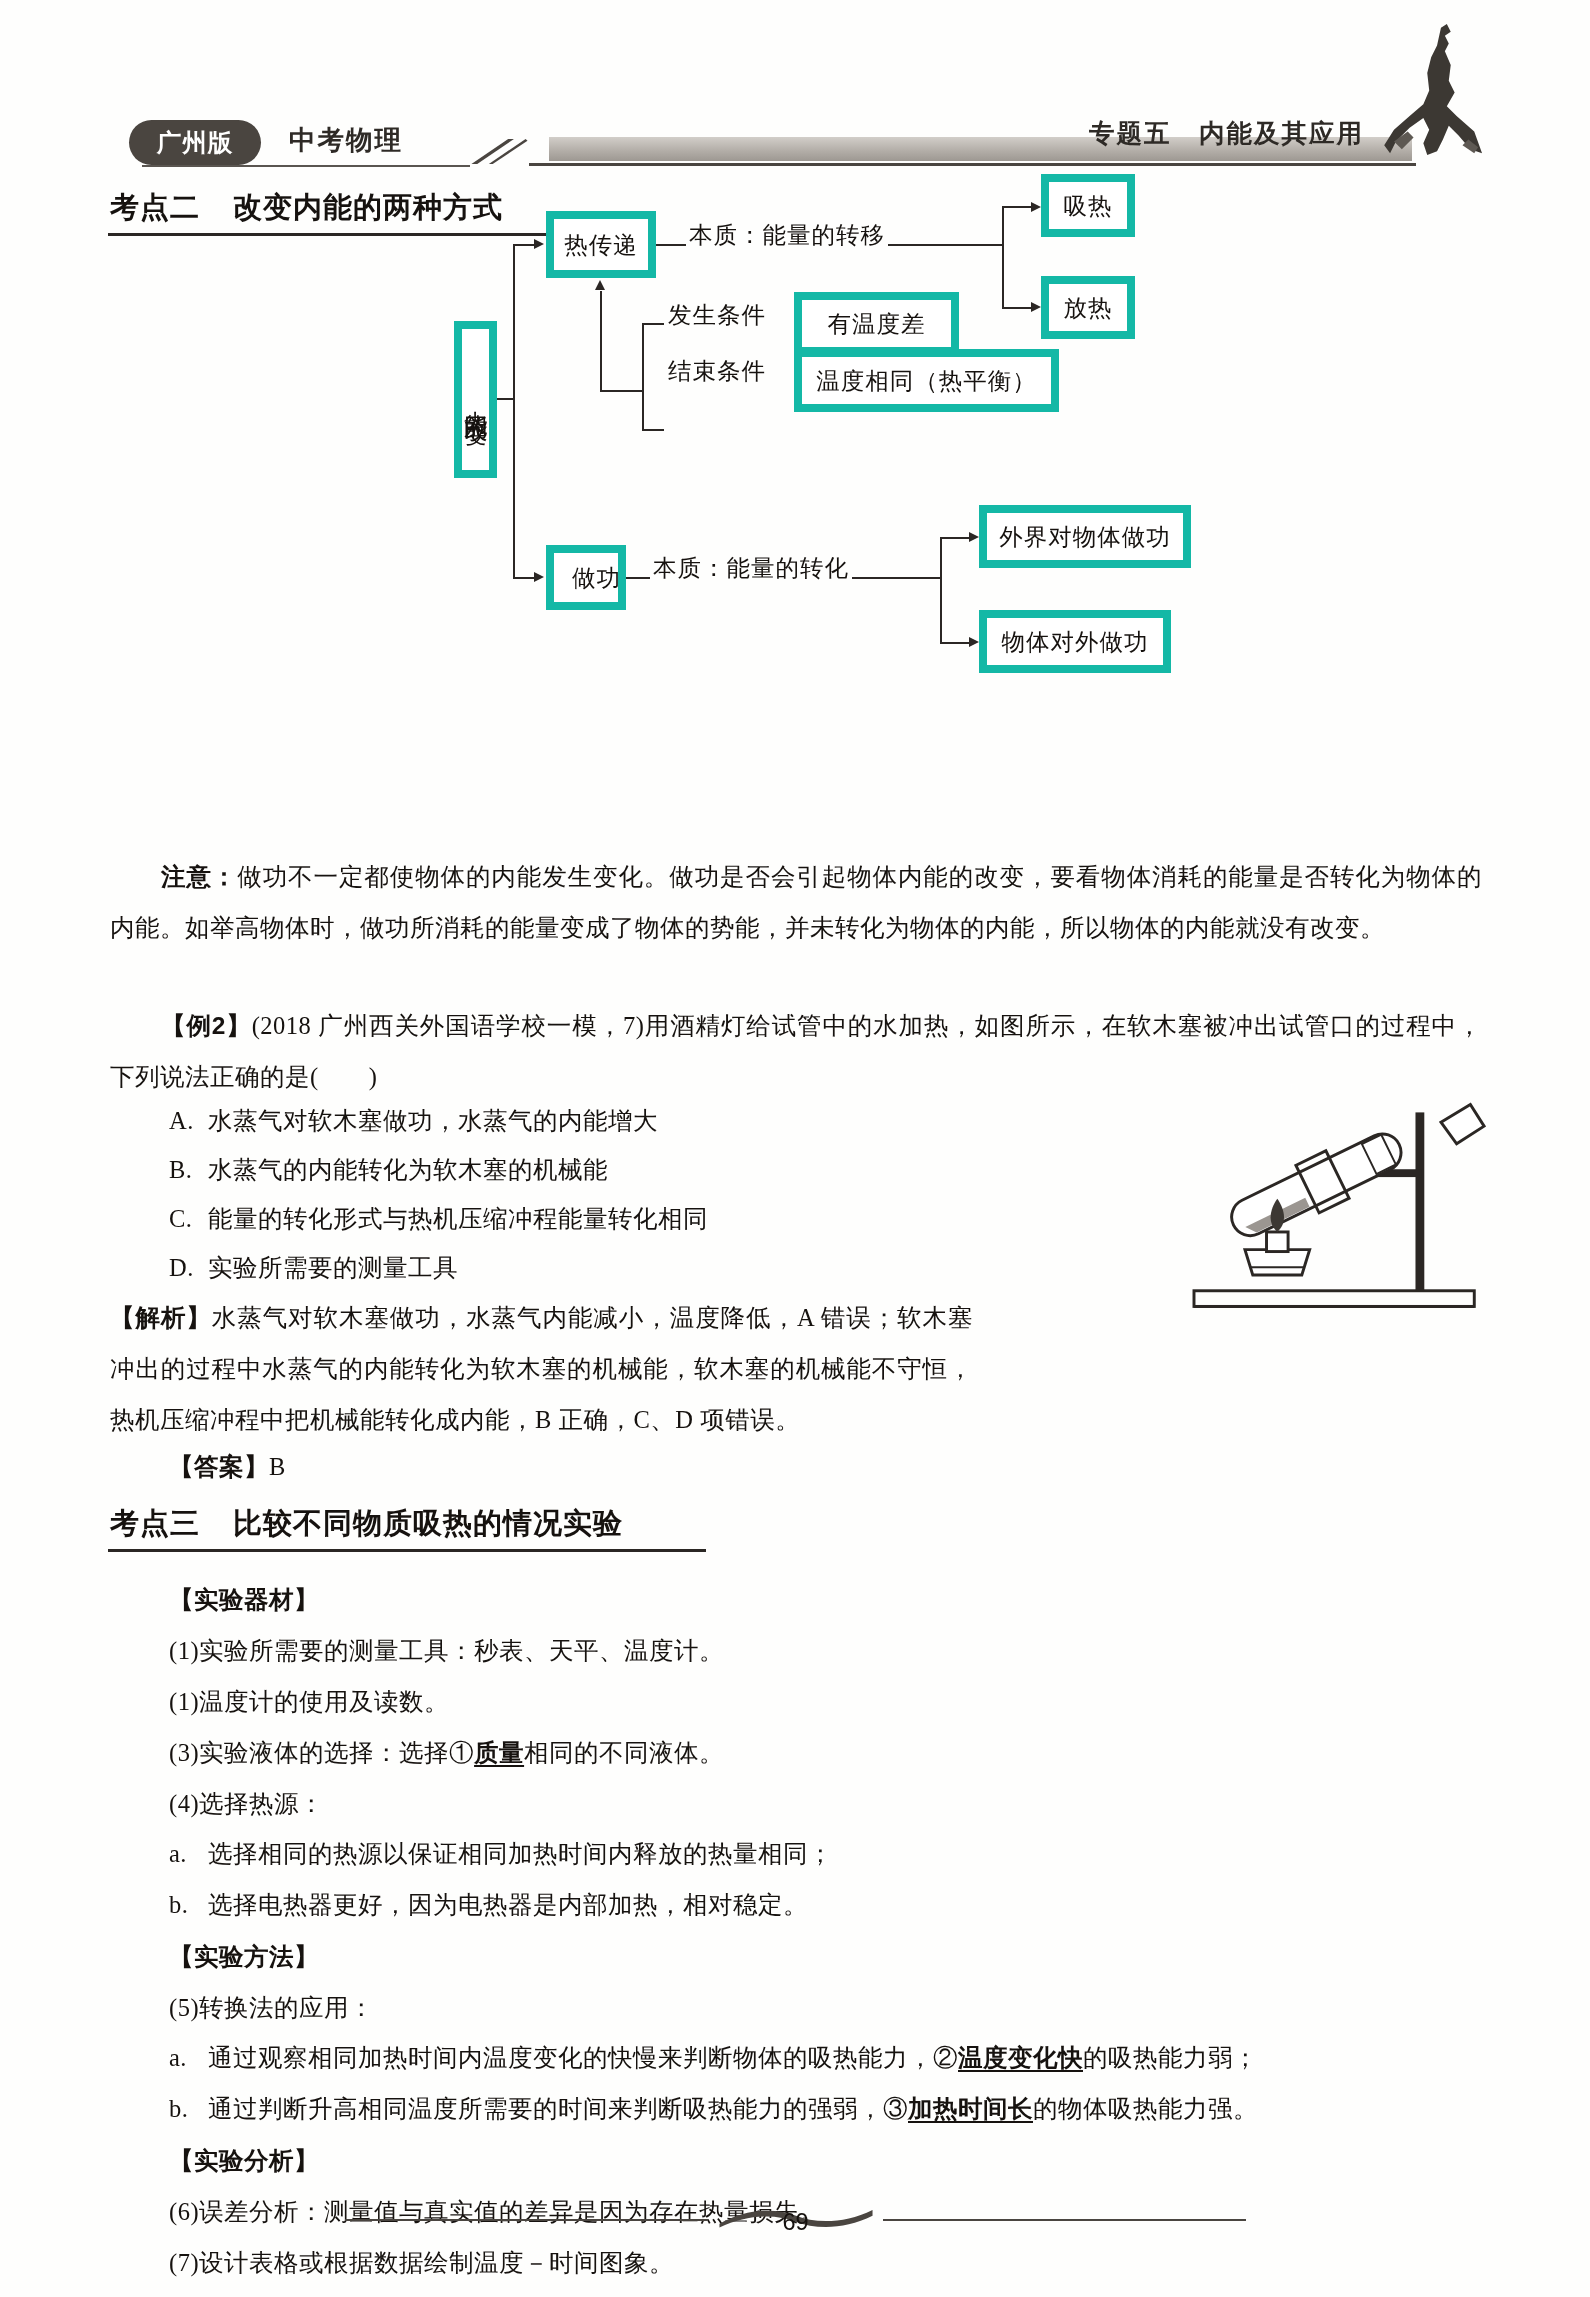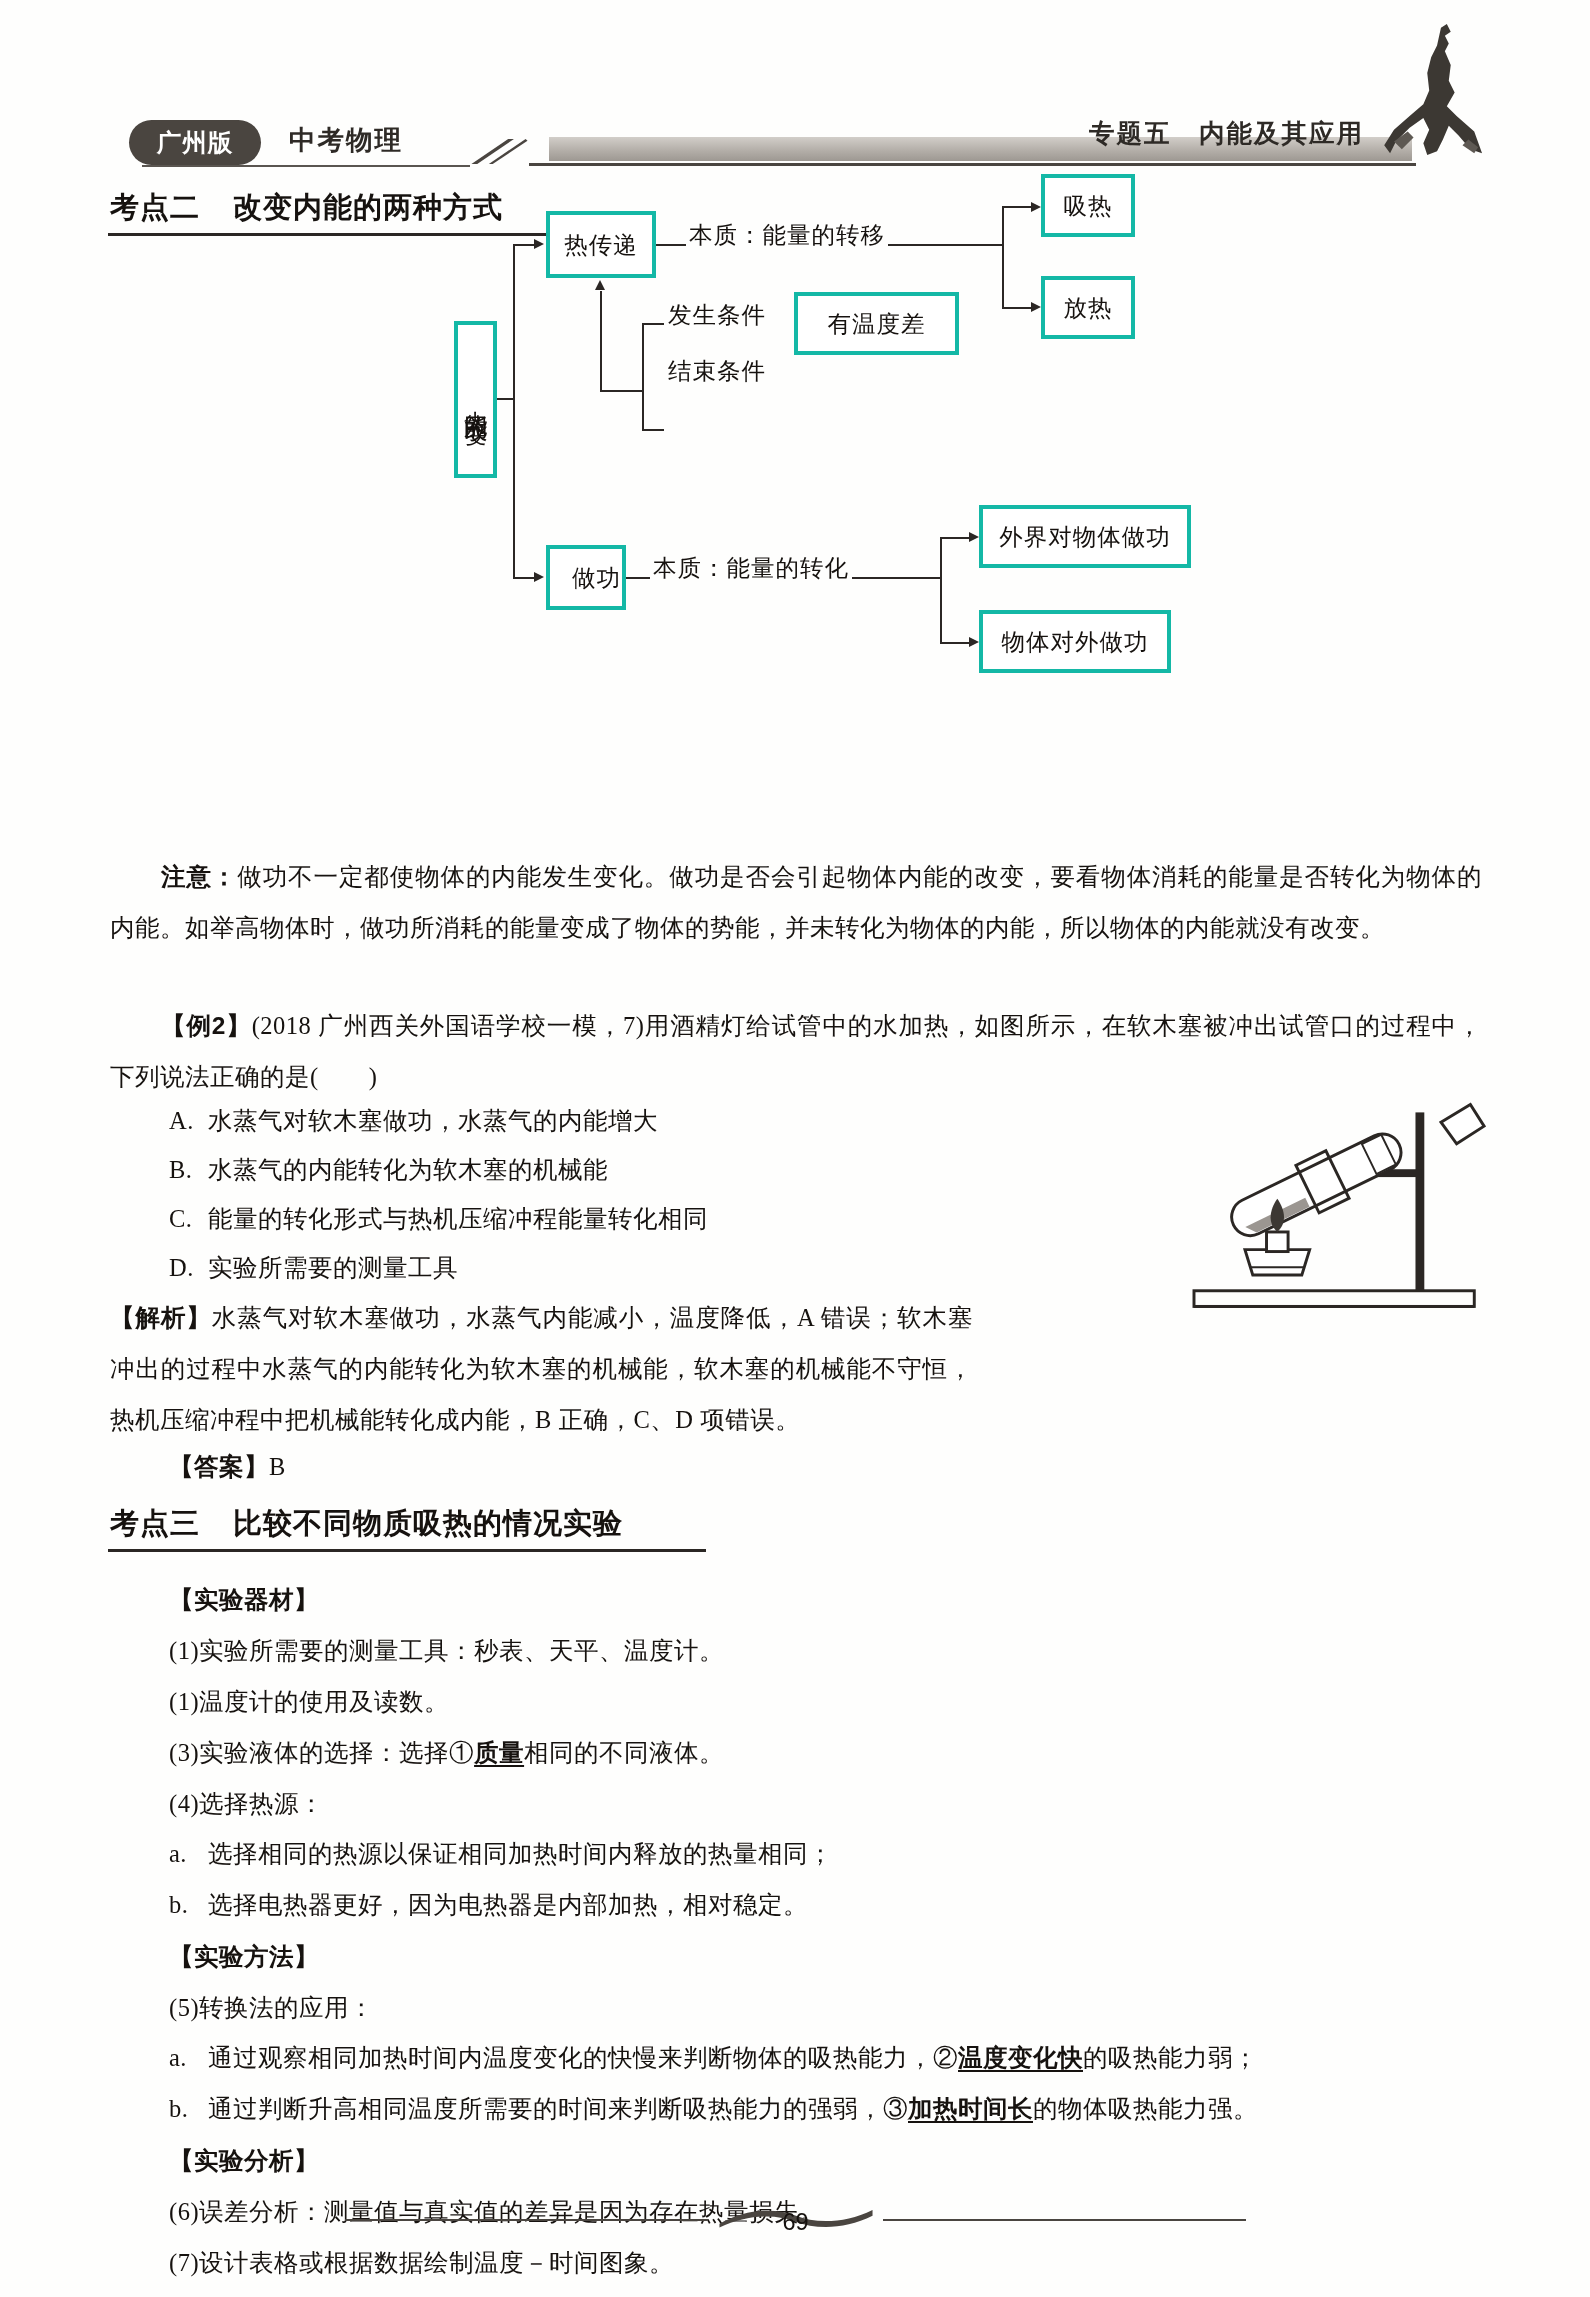--- a/index.html
+++ b/index.html
@@ -107,21 +107,21 @@
   }
 
   
   #flowchart {
     position: absolute;
     left: 0; top: 176px;
     width: 1591px; height: 412px;
   }
   .fc-box {
     position: absolute;
-    border: 4px solid #14b8a6;
+    border: 8px solid #14b8a6;
     background: #ffffff;
     display: flex;
     align-items: center;
     justify-content: center;
     font-size: 23.5px;
     color: #16120f;
     letter-spacing: 1px;
     box-sizing: border-box;
     white-space: nowrap;
   }
@@ -292,20 +292,21 @@
     <div class="fc-line-v" style="left:600px; top:115px; height:101px;"></div>
     <div class="fc-line-h" style="left:600px; top:214px; width:44px;"></div>
     <div class="fc-line-v" style="left:642px; top:147px; height:108px;"></div>
 
     <div class="fc-line-h" style="left:642px; top:147px; width:21.6px;"></div>
     <div class="fc-label" style="left:665px; top:123px;">发生条件</div>
     <div class="fc-box" style="left:794px; top:116px; width:165px; height:63px;text-align:center;">有温度差</div>
 
     <div class="fc-line-h" style="left:642px; top:253px; width:21.6px;"></div>
     <div class="fc-label" style="left:665px; top:179px;">结束条件</div>
+    <div class="fc-box" style="left:794px; top:173px; width:265px; height:63px;">温度相同（热平衡）</div>
 
     <div class="fc-box" style="left:546px; top:369px; width:80px; height:65px;padding-left:21px;">做功</div>
 
     <div class="fc-line-h" style="left:626px; top:401px; width:316px;"></div>
     <div class="fc-label" style="left:650px; top:376px;">本质：能量的转化</div>
 
     <div class="fc-line-v" style="left:940px; top:361px; height:107px;"></div>
     <div class="fc-line-h" style="left:940px; top:361px; width:31px;"></div>
     <div class="fc-arrow right" style="left:969px; top:356px;"></div>
     <div class="fc-line-h" style="left:940px; top:466px; width:31px;"></div>

